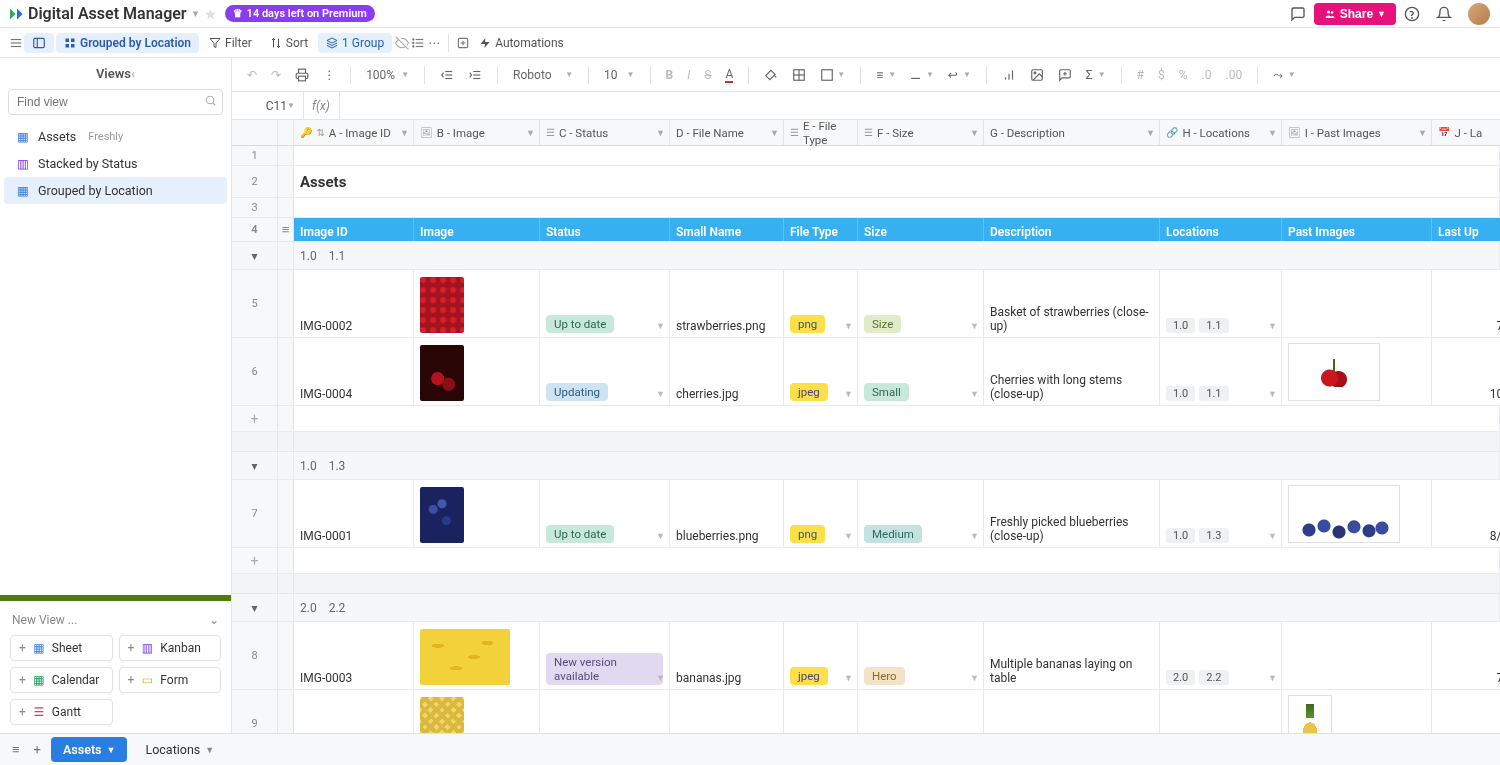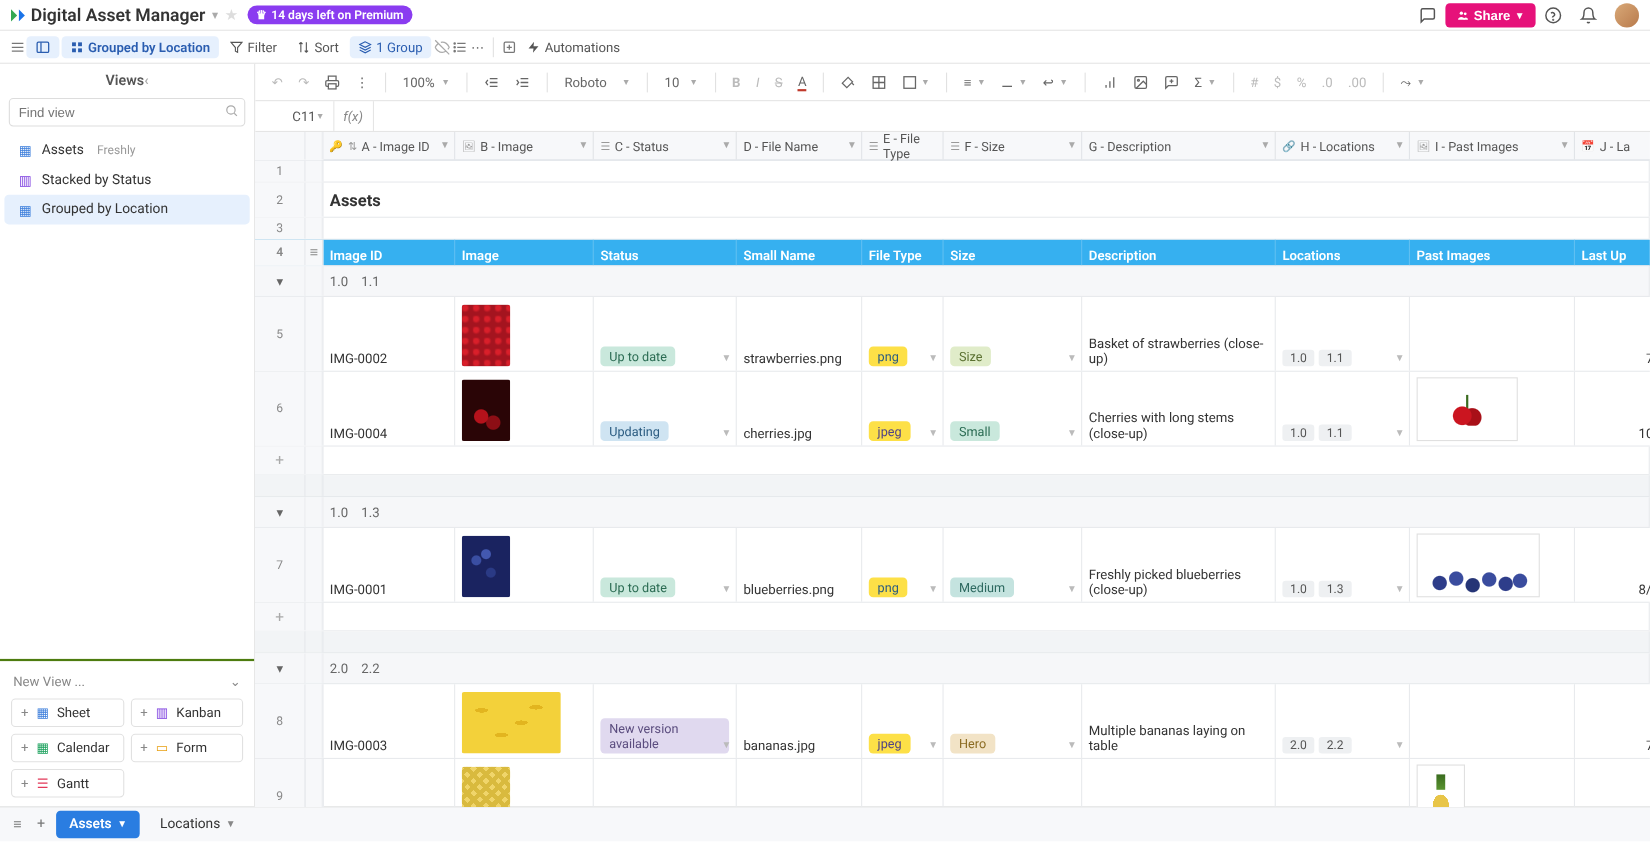--- a/index.html
+++ b/index.html
@@ -33,21 +33,21 @@
 .views-header { display: flex; align-items: center; justify-content: center; padding: 8px 12px; font-weight: 600; color: #555; font-size: 13px; }
 .find-view { margin: 0 8px 8px; position: relative; }
 .find-view input { width: 100%; padding: 5px 24px 5px 8px; border: 1px solid #ddd; border-radius: 4px; font-size: 12px; color: #999; }
 .find-view .search-icon { position: absolute; right: 6px; top: 5px; color: #aaa; }
 .view-item { display: flex; align-items: center; gap: 8px; padding: 6px 12px; font-size: 12.5px; cursor: pointer; border-radius: 4px; margin: 0 4px; }
 .view-item.active { background: #e6f0fd; }
 .view-icon { width: 14px; height: 14px; display:flex; align-items:center; justify-content:center; }
 .view-icon.grid { color: #3b7ddb; }
 .view-icon.kanban { color: #7a3adf; }
 .primary-tag { color: #999; font-size: 11px; margin-left: 4px; }
-.sidebar-bottom { margin-top: auto; border-top: 2px solid #4d7c0f; padding: 8px 10px; }
+.sidebar-bottom { margin-top: auto; border-top: 6px solid #4d7c0f; padding: 8px 10px; }
 .new-view-row { display:flex; justify-content:space-between; align-items:center; color:#888; font-size:12px; padding:4px 2px 8px; }
 .newview-grid { display: grid; grid-template-columns: 1fr 1fr; gap: 6px; }
 .newview-btn { display:flex; align-items:center; gap:6px; border:1px solid #e1e1e1; padding:5px 8px; border-radius:4px; font-size:12px; cursor:pointer; }
 .newview-btn .plus { color:#888; }
 .nv-icon { width:14px; height:14px; display:flex;align-items:center;justify-content:center; }
 .nv-sheet{color:#3b7ddb}.nv-kanban{color:#7a3adf}.nv-cal{color:#1aa15c}.nv-form{color:#e8a013}.nv-gantt{color:#e23a5a}
 
 
 .content { flex: 1; display: flex; flex-direction: column; overflow:hidden; }
 .fmt-toolbar { display:flex; align-items:center; height: 34px; border-bottom: 1px solid #e5e5e5; padding: 0 10px; gap:4px; color:#666; font-size:12px; }

